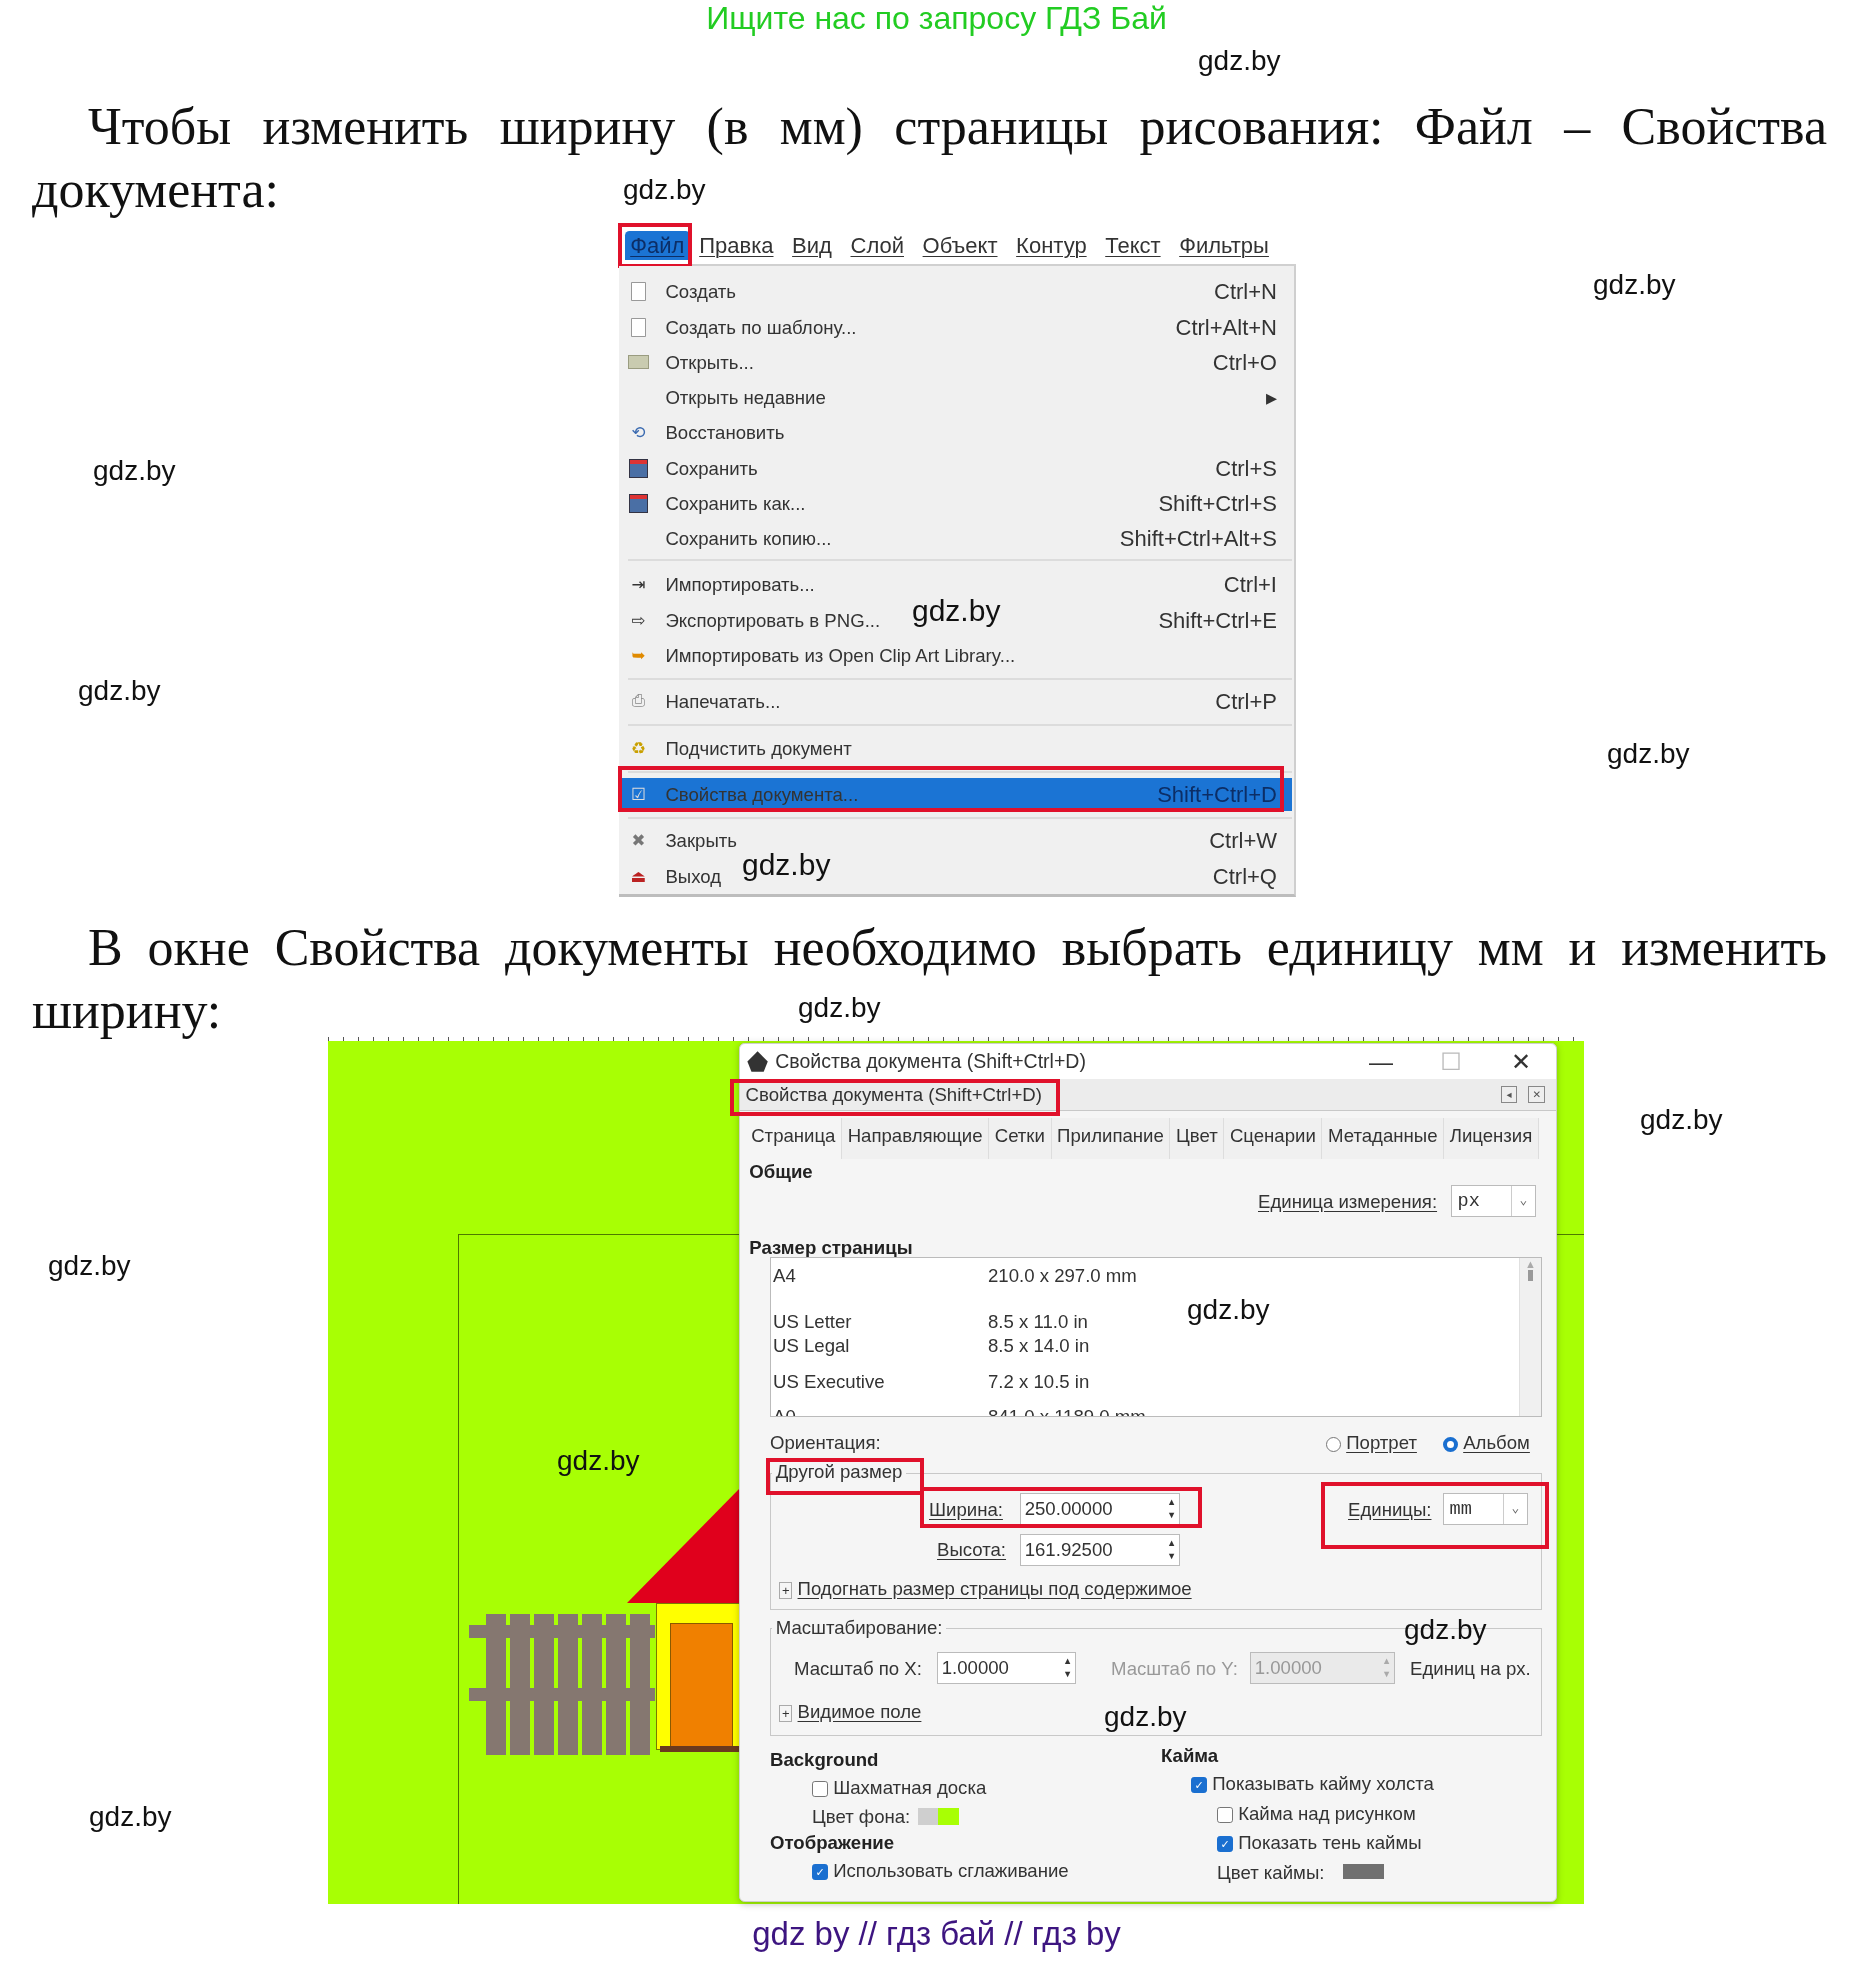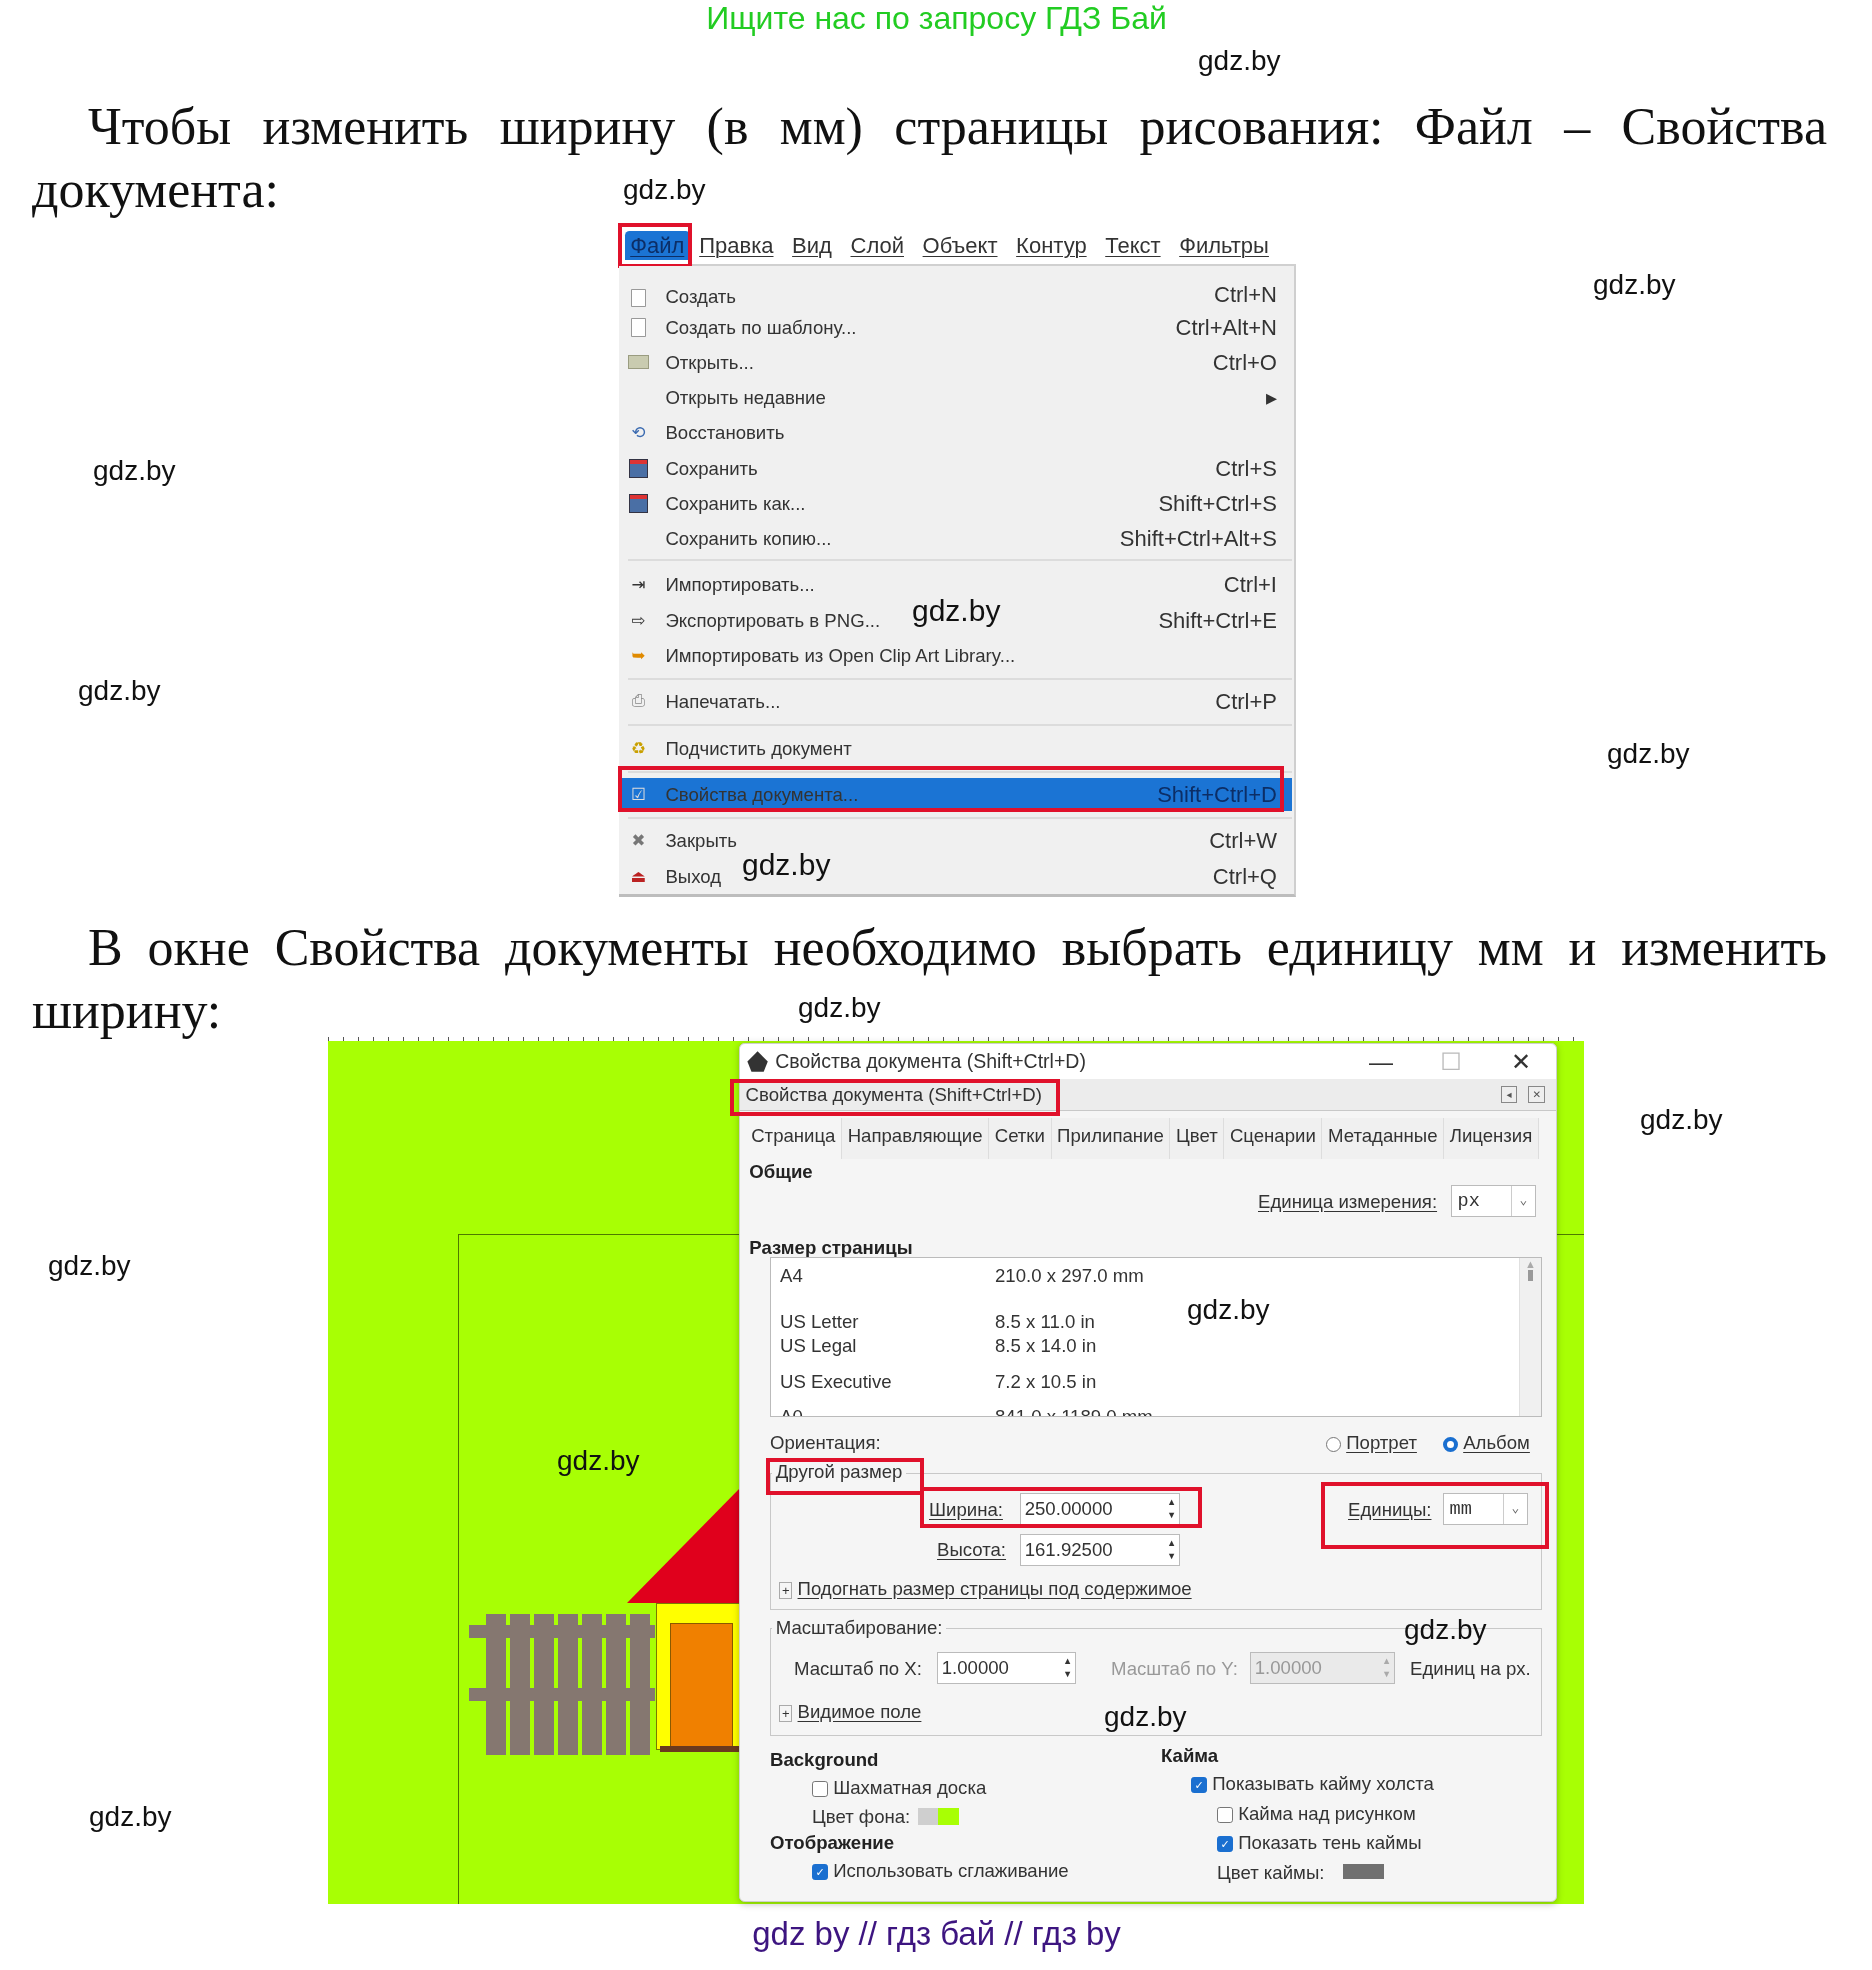--- a/index.html
+++ b/index.html
@@ -52,21 +52,21 @@
   .tabs { left: 0; top: 74px; width: 816px; height: 41px; display: flex; padding-left: 5.6px; }
   .tab { padding: 7.4px 5.6px 0 5.6px; font-size: 18.6px; color: #333; border-right: 0.9px solid #ddd; background: #f0f0f0; }
   .tab.sel { background: #f5f5f5; }
   .sect { font-weight: bold; font-size: 18.6px; color: #222; }
   .lbl { font-size: 18.6px; color: #333; }
   .u { text-decoration: underline; text-underline-offset: 2.8px; }
   .combo { background: #fff; border: 0.9px solid #bbb; height: 32px; display: flex; align-items: center; font-size: 18.6px; font-family: Liberation Mono, monospace; }
   .combo .v { flex: 1; padding-left: 5.6px; }
   .combo .ar { width: 24px; height: 100%; border-left: 0.9px solid #ccc; text-align: center; font-size: 13px; line-height: 30px; color: #666; }
   .list { left: 30px; top: 213px; width: 772px; height: 160px; background: #fff; border: 0.9px solid #bbb; overflow: hidden; }
-  .list .r { position: absolute; left: 9px; height: 35px; display: flex; align-items: center; font-size: 18.6px; }
+  .list .r { position: absolute; left: 2px; height: 35px; display: flex; align-items: center; font-size: 18.6px; }
   .list .r .n { width: 215px; }
   .scroll { right: 0; top: 0; width: 22px; height: 158px; background: #f0f0f0; border-left: 0.9px solid #e0e0e0; }
   .spin { background: #fff; border: 0.9px solid #bbb; height: 32px; display: flex; align-items: center; font-size: 18.6px; }
   .spin .v { flex: 1; padding-left: 3.7px; }
   .spin .arr { width: 15px; font-size: 9.3px; line-height: 13px; text-align: center; color: #333; }
   .spin.dis { background: #eaeaea; color: #999; }
   .frame { border: 0.9px solid #c8c8c8; }
   .legend { background: #f5f5f5; padding: 0 3.7px; font-size: 18.6px; text-align: right; }
   .radio { width: 15px; height: 15px; border-radius: 50%; border: 0.9px solid #777; background: #fff; display: inline-block; vertical-align: middle; }
   .radio.on { border: 4.6px solid #1a6fd0; }
@@ -93,21 +93,21 @@
   <span class="mi">Вид</span>
   <span class="mi">Слой</span>
   <span class="mi">Объект</span>
   <span class="mi">Контур</span>
   <span class="mi">Текст</span>
   <span class="mi">Фильтры</span>
 </div>
 <div class="redbox" style="left:618px;top:223px;width:74px;height:45px;"></div>
 
 <div class="abs menu">
-  <div class="row" style="top:9.3px;align-items:flex-end;">
+  <div class="row" style="top:9.3px;">
       <span class="ic">
         <span class="doc-icon"></span>
       </span>
       <span class="lbl">Создать</span>
       <span class="sc">Ctrl+N</span>
     </div>
   <div class="row" style="top:45px;">
       <span class="ic">
         <span class="doc-icon"></span>
       </span>

